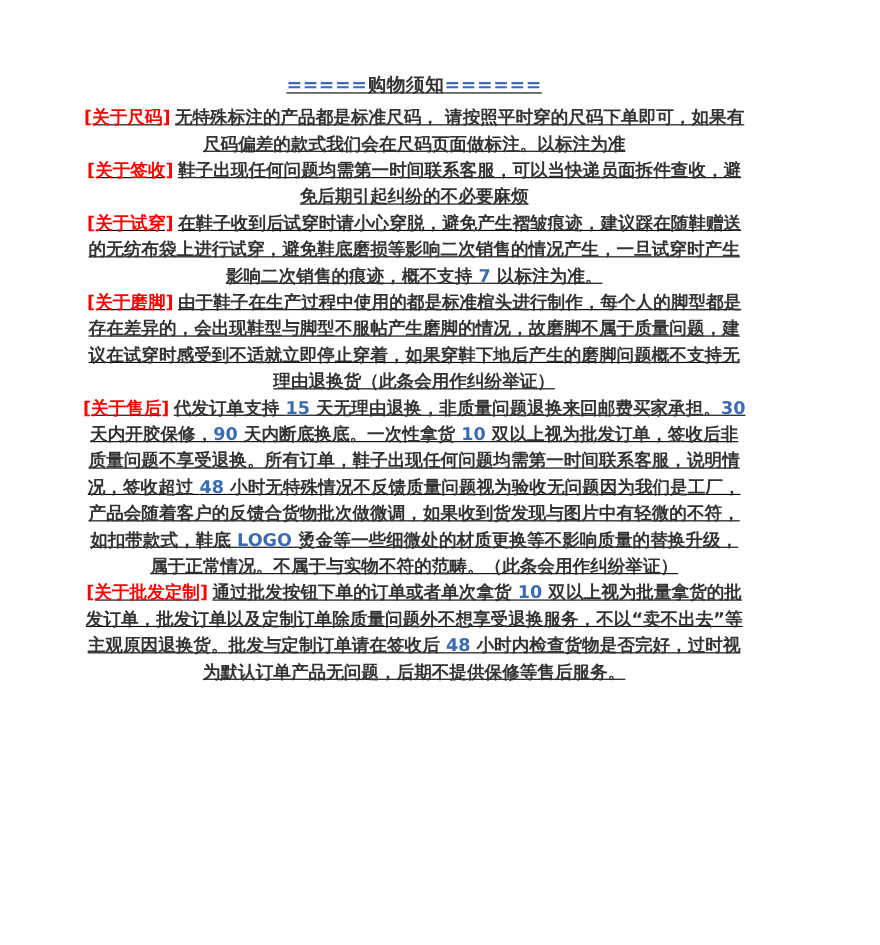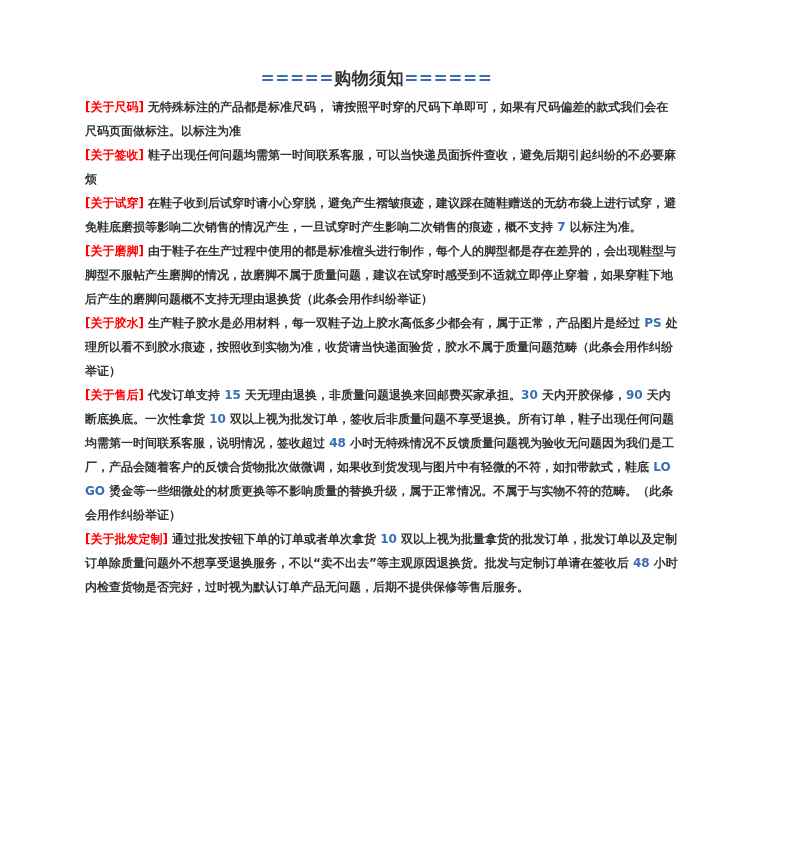--- a/index.html
+++ b/index.html
@@ -12,42 +12,42 @@
   html,body{
     width:800px;
     background:var(--bg-color);
     font-family:"DejaVu Sans","Liberation Sans",sans-serif;
   }
   .page{
     width:800px;
     height:643px;
     background:var(--bg-color);
     overflow:hidden;
+    text-decoration:underline;
   }
   .doc{
     padding:66px 62px 0 75px;
     width:740px;
   }
   .title{
     text-align:center;
     font-size:17px;
     font-weight:700;
     color:var(--text-color);
     line-height:24px;
     margin-bottom:5px;
     letter-spacing:0.5px;
   }
   .para{
-    font-size:12px;
+    font-size:16px;
     font-weight:700;
     line-height:24px;
     color:var(--text-color);
-    text-align:left;
+    text-align:center;
     word-break:break-all;
-    margin-left:10px;
   }
   .label{
     color:var(--label-color);
     margin-right:4px;
   }
   .accent{
     color:var(--accent-color);
   }
   .plain{
     color:var(--text-color);
@@ -57,18 +57,17 @@
 <body>
 
 <div class="page">
   <div class="doc">
     <div class="title"><span class="accent">=====</span><span class="plain">购物须知</span><span class="accent">======</span></div>
     <div>
         <p class="para"><span class="label">[关于尺码]</span><span class="plain">无特殊标注的产品都是标准尺码， 请按照平时穿的尺码下单即可，如果有尺码偏差的款式我们会在尺码页面做标注。以标注为准</span></p>
         <p class="para"><span class="label">[关于签收]</span><span class="plain">鞋子出现任何问题均需第一时间联系客服，可以当快递员面拆件查收，避免后期引起纠纷的不必要麻烦</span></p>
         <p class="para"><span class="label">[关于试穿]</span><span class="plain">在鞋子收到后试穿时请小心穿脱，避免产生褶皱痕迹，建议踩在随鞋赠送的无纺布袋上进行试穿，避免鞋底磨损等影响二次销售的情况产生，一旦试穿时产生影响二次销售的痕迹，概不支持 </span><span class="accent">7</span><span class="plain"> 以标注为准。</span></p>
         <p class="para"><span class="label">[关于磨脚]</span><span class="plain">由于鞋子在生产过程中使用的都是标准楦头进行制作，每个人的脚型都是存在差异的，会出现鞋型与脚型不服帖产生磨脚的情况，故磨脚不属于质量问题，建议在试穿时感受到不适就立即停止穿着，如果穿鞋下地后产生的磨脚问题概不支持无理由退换货（此条会用作纠纷举证）</span></p>
-        <p class="para"><span class="label">[关于胶水]</span><span class="plain">生产鞋子胶水是必用材料，每一双鞋子边上胶水高低多少都会有，属于正常，产品图片是经过 </span><span class="accent">PS</span><span class="plain"> 处理所以看不到胶水痕迹，按照收到实物为准，收货请当快递面验货，胶水不属于质量问题范畴（此条会用作纠纷举证）</span></p>
         <p class="para"><span class="label">[关于售后]</span><span class="plain">代发订单支持 </span><span class="accent">15</span><span class="plain"> 天无理由退换，非质量问题退换来回邮费买家承担。</span><span class="accent">30</span><span class="plain"> 天内开胶保修，</span><span class="accent">90</span><span class="plain"> 天内断底换底。一次性拿货 </span><span class="accent">10</span><span class="plain"> 双以上视为批发订单，签收后非质量问题不享受退换。所有订单，鞋子出现任何问题均需第一时间联系客服，说明情况，签收超过 </span><span class="accent">48</span><span class="plain"> 小时无特殊情况不反馈质量问题视为验收无问题因为我们是工厂，产品会随着客户的反馈合货物批次做微调，如果收到货发现与图片中有轻微的不符，如扣带款式，鞋底 </span><span class="accent">LOGO</span><span class="plain"> 烫金等一些细微处的材质更换等不影响质量的替换升级，属于正常情况。不属于与实物不符的范畴。（此条会用作纠纷举证）</span></p>
         <p class="para"><span class="label">[关于批发定制]</span><span class="plain">通过批发按钮下单的订单或者单次拿货 </span><span class="accent">10</span><span class="plain"> 双以上视为批量拿货的批发订单，批发订单以及定制订单除质量问题外不想享受退换服务，不以“卖不出去”等主观原因退换货。批发与定制订单请在签收后 </span><span class="accent">48</span><span class="plain"> 小时内检查货物是否完好，过时视为默认订单产品无问题，后期不提供保修等售后服务。</span></p>
       </div>
   </div>
 </div>
 
 </body></html>

